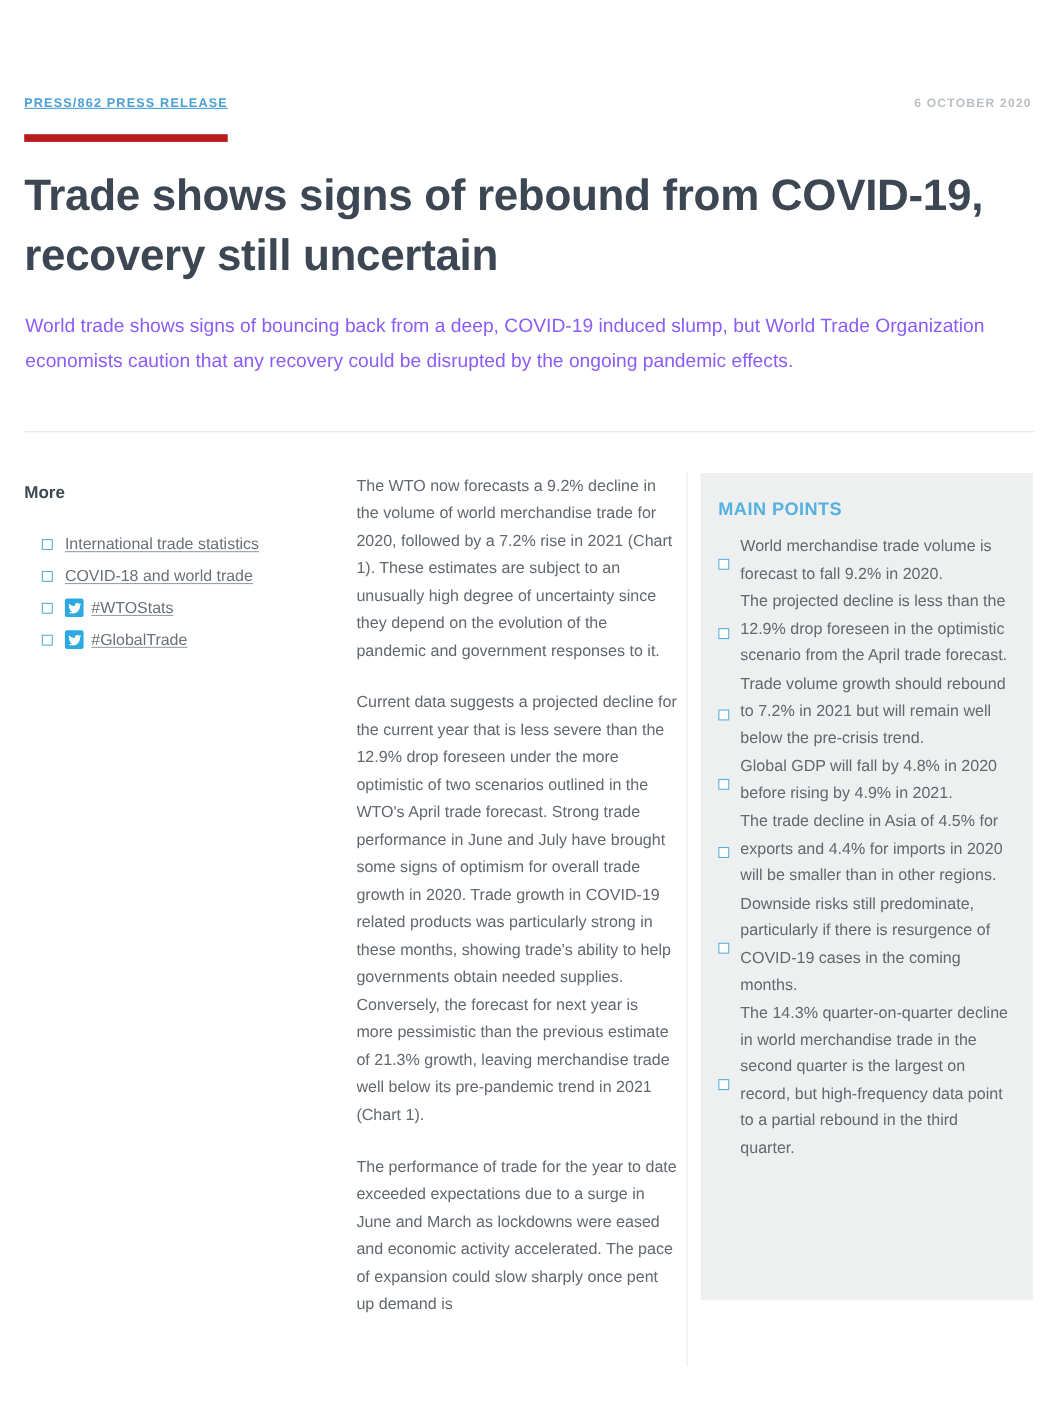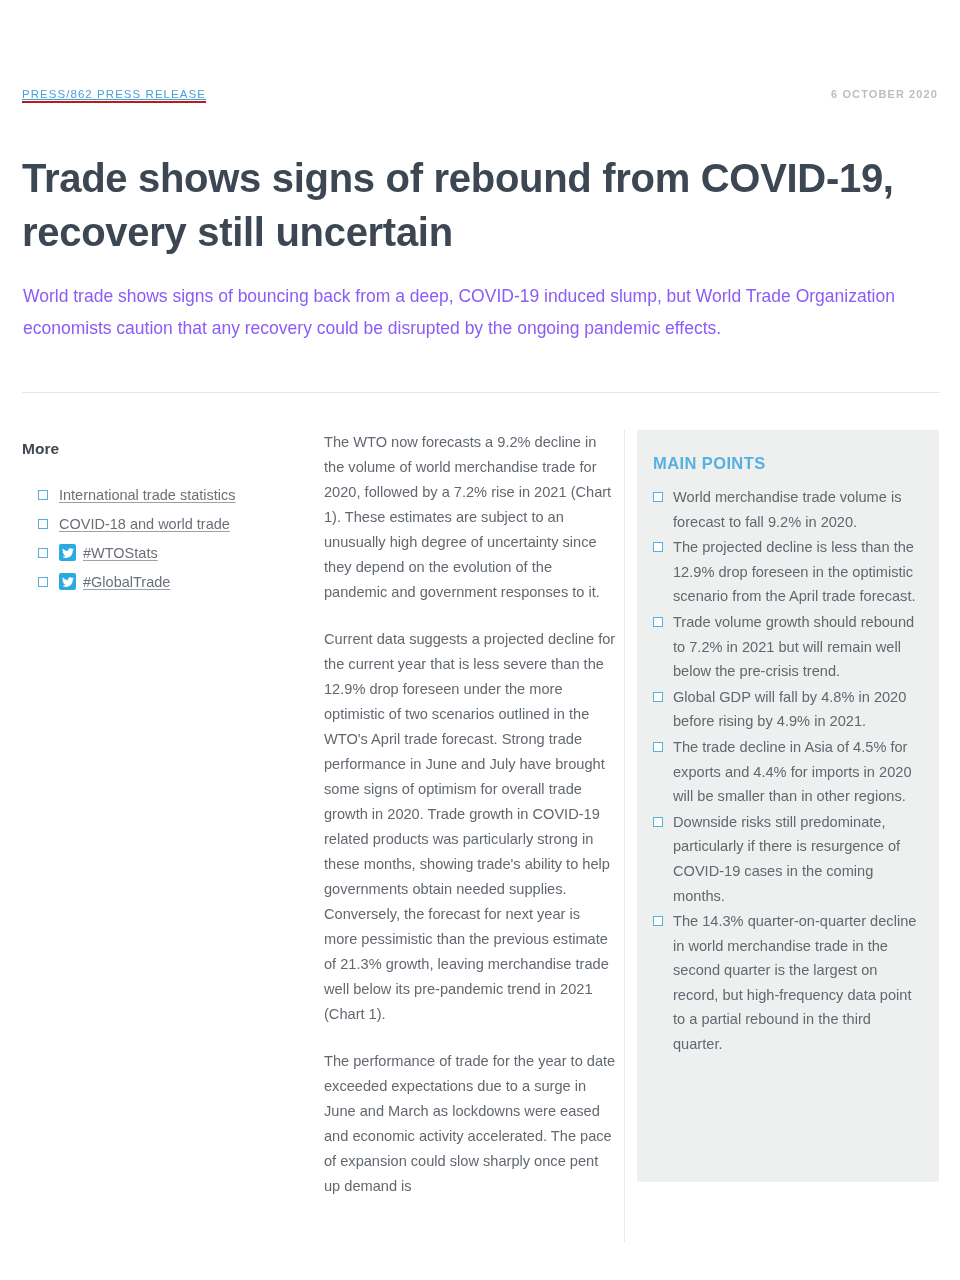--- a/index.html
+++ b/index.html
@@ -30,25 +30,25 @@
     top: 88px;
     width: 916px;
     height: 24px;
   }
   .eyebrow {
     position: absolute;
     left: 0;
     top: 0;
     font-size: 11.5px;
     letter-spacing: 1.05px;
-    font-weight: 400;
+    font-weight: 700;
     color: #4a9fd4;
     text-transform: uppercase;
-    border-bottom: 2px solid #b91c1c;
-    padding-bottom: 1px;
+    border-bottom: 7px solid #b91c1c;
+    padding-bottom: 22px;
     white-space: nowrap;
   }
   .pubdate {
     position: absolute;
     right: 0;
     top: 0;
     font-size: 11px;
     letter-spacing: 1.1px;
     font-weight: 600;
     color: #b9bec4;
@@ -186,21 +186,21 @@
     letter-spacing: 0.4px;
     margin: 0 0 12px 0;
   }
   .points {
     list-style: none;
     margin: 0;
     padding: 0;
   }
   .point {
     display: flex;
-    align-items: flex-start;
+    align-items: center;
     margin-bottom: 1px;
   }
   .point .sq-bullet {
     margin-top: 7px;
     margin-right: 10px;
   }
   .point-text {
     font-size: 14.6px;
     line-height: 24.6px;
     color: #62686f;

